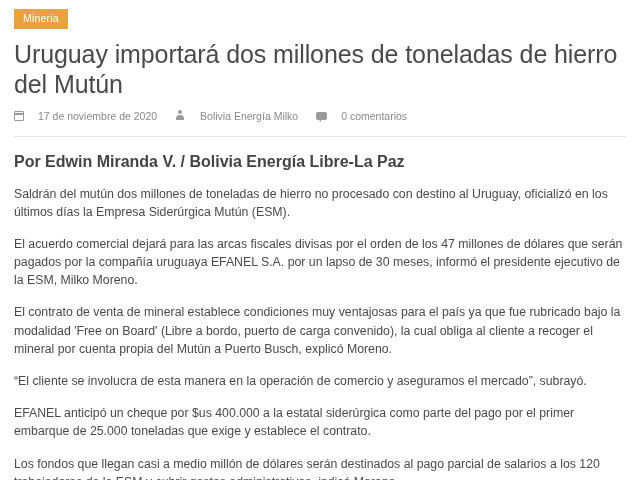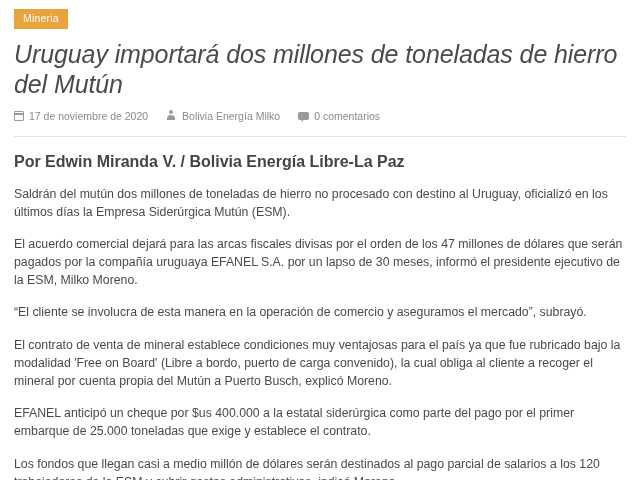--- a/index.html
+++ b/index.html
@@ -31,35 +31,34 @@
     letter-spacing: 0.2px;
     margin-bottom: 8px;
   }
   .headline {
     font-size: 25px;
     line-height: 1.22;
     font-weight: normal;
     color: #4a4a4a;
     margin: 2px 0 10px 0;
     letter-spacing: -0.1px;
-    font-style: italic;
   }
   .meta-row {
     display: flex;
     align-items: center;
     gap: 18px;
     font-size: 10.5px;
     color: #8a8a8a;
     margin: 0 0 6px 0;
     padding-bottom: 8px;
   }
   .meta-item {
     display: flex;
     align-items: center;
-    gap: 5px;
+    gap: 14px;
     white-space: nowrap;
   }
   .meta-icon {
     display: inline-block;
     width: 11px;
     height: 11px;
     position: relative;
     flex: 0 0 auto;
   }
   
@@ -171,19 +170,19 @@
     </span>
   </div>
 
   <hr class="hr">
 
   <p class="byline">Por Edwin Miranda V. / Bolivia Energía Libre-La Paz</p>
 
   <div class="body-text">
     <p>Saldrán del mutún dos millones de toneladas de hierro no procesado con destino al Uruguay, oficializó en los últimos días la Empresa Siderúrgica Mutún (ESM).</p>
     <p>El acuerdo comercial dejará para las arcas fiscales divisas por el orden de los 47 millones de dólares que serán pagados por la compañía uruguaya EFANEL S.A. por un lapso de 30 meses, informó el presidente ejecutivo de la ESM, Milko Moreno.</p>
+    <p>El contrato de venta de mineral establece condiciones muy ventajosas para el país ya que fue rubricado bajo la modalidad 'Free on Board' (Libre a bordo, puerto de carga convenido), la cual obliga al cliente a recoger el mineral por cuenta propia del Mutún a Puerto Busch, explicó Moreno.</p>
     <p> “El cliente se involucra de esta manera en la operación de comercio y aseguramos el mercado”, subrayó.</p>
-    <p>El contrato de venta de mineral establece condiciones muy ventajosas para el país ya que fue rubricado bajo la modalidad 'Free on Board' (Libre a bordo, puerto de carga convenido), la cual obliga al cliente a recoger el mineral por cuenta propia del Mutún a Puerto Busch, explicó Moreno.</p>
     <p>EFANEL anticipó un cheque por $us 400.000 a la estatal siderúrgica como parte del pago por el primer embarque de 25.000 toneladas que exige y establece el contrato.</p>
     <p>Los fondos que llegan casi a medio millón de dólares serán destinados al pago parcial de salarios a los 120 trabajadores de la ESM y cubrir gastos administrativos, indicó Moreno.</p>
   </div>
 
 </div>
 
 </body></html>

